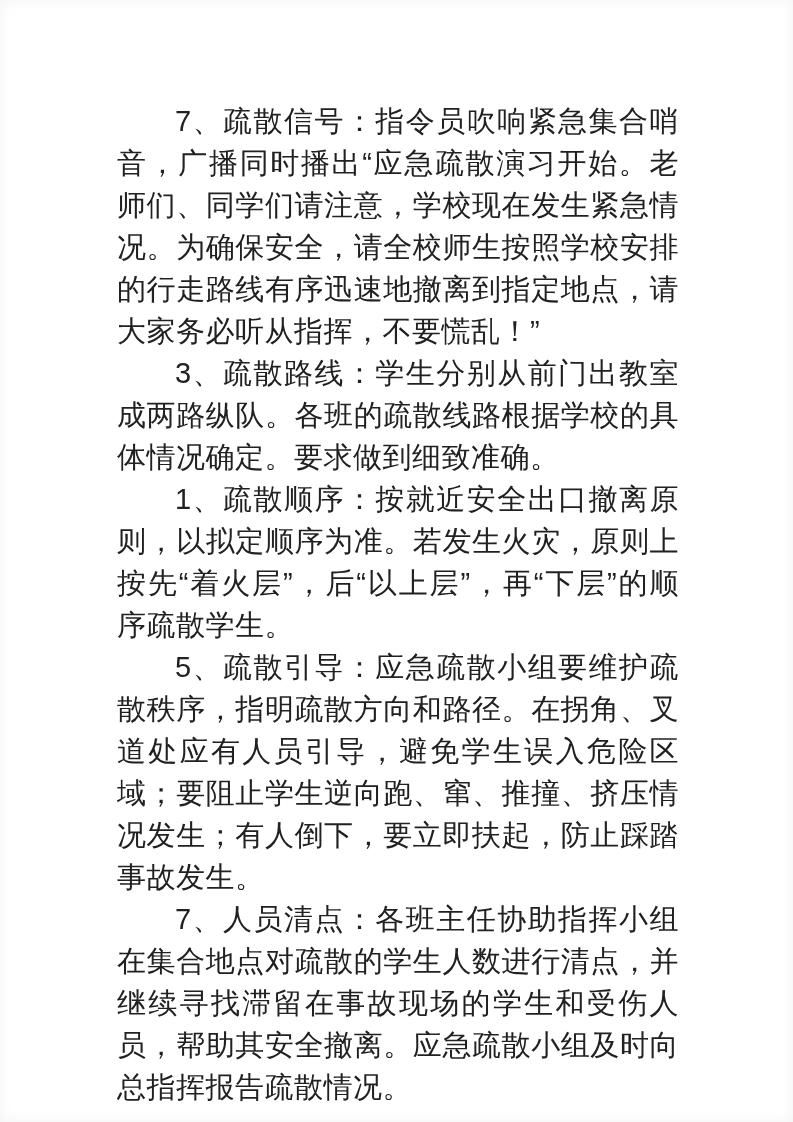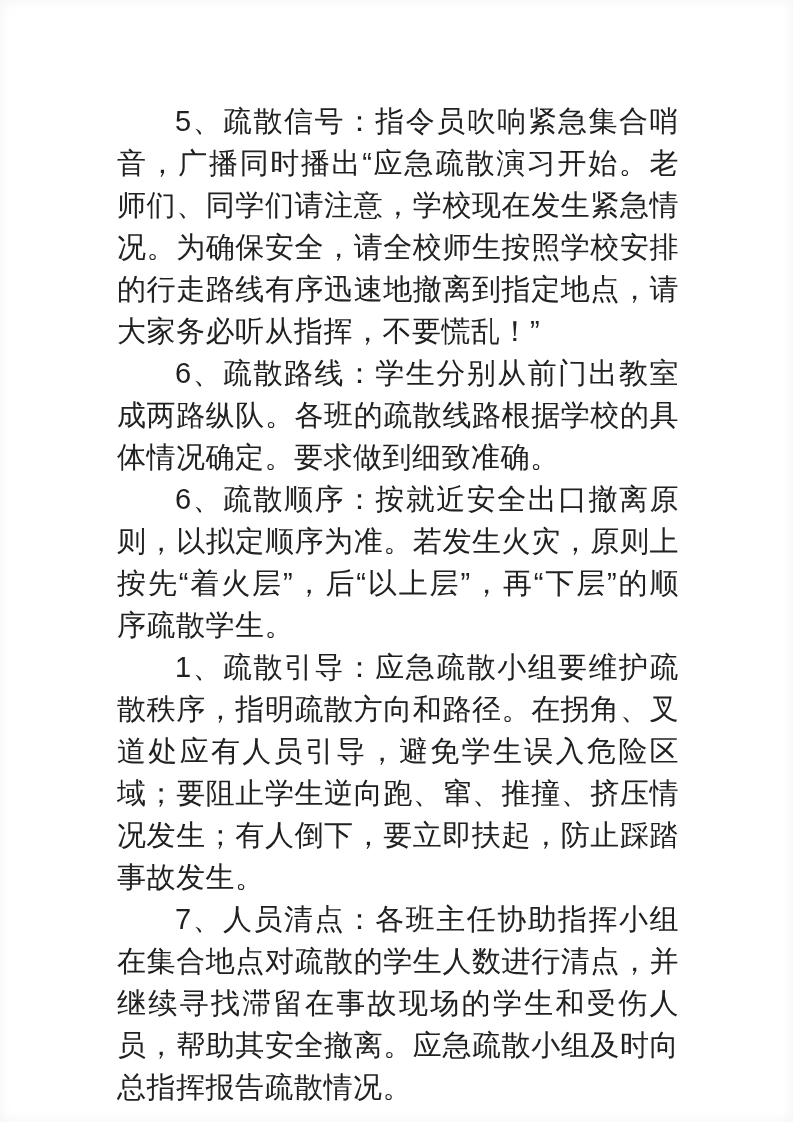--- a/index.html
+++ b/index.html
@@ -37,19 +37,19 @@
     text-align: justify;
     text-align-last: left;
     word-break: break-all;
   }
 </style>
 </head>
 <body>
 
 <div class="page">
   <div class="doc-body">
-    <p>5、疏散信号：指令员吹响紧急集合哨音，广播同时播出“应急疏散演习开始。老师们、同学们请注意，学校现在发生紧急情况。为确保安全，请全校师生按照学校安排的行走路线有序迅速地撤离到指定地点，请大家务必听从指挥，不要慌乱！”</p>
-    <p>6、疏散路线：学生分别从前门出教室成两路纵队。各班的疏散线路根据学校的具体情况确定。要求做到细致准确。</p>
-    <p>6、疏散顺序：按就近安全出口撤离原则，以拟定顺序为准。若发生火灾，原则上按先“着火层”，后“以上层”，再“下层”的顺序疏散学生。</p>
-    <p>1、疏散引导：应急疏散小组要维护疏散秩序，指明疏散方向和路径。在拐角、叉道处应有人员引导，避免学生误入危险区域；要阻止学生逆向跑、窜、推撞、挤压情况发生；有人倒下，要立即扶起，防止踩踏事故发生。</p>
+    <p>7、疏散信号：指令员吹响紧急集合哨音，广播同时播出“应急疏散演习开始。老师们、同学们请注意，学校现在发生紧急情况。为确保安全，请全校师生按照学校安排的行走路线有序迅速地撤离到指定地点，请大家务必听从指挥，不要慌乱！”</p>
+    <p>3、疏散路线：学生分别从前门出教室成两路纵队。各班的疏散线路根据学校的具体情况确定。要求做到细致准确。</p>
+    <p>1、疏散顺序：按就近安全出口撤离原则，以拟定顺序为准。若发生火灾，原则上按先“着火层”，后“以上层”，再“下层”的顺序疏散学生。</p>
+    <p>5、疏散引导：应急疏散小组要维护疏散秩序，指明疏散方向和路径。在拐角、叉道处应有人员引导，避免学生误入危险区域；要阻止学生逆向跑、窜、推撞、挤压情况发生；有人倒下，要立即扶起，防止踩踏事故发生。</p>
     <p>7、人员清点：各班主任协助指挥小组在集合地点对疏散的学生人数进行清点，并继续寻找滞留在事故现场的学生和受伤人员，帮助其安全撤离。应急疏散小组及时向总指挥报告疏散情况。</p>
   </div>
 </div>
 
 </body></html>

